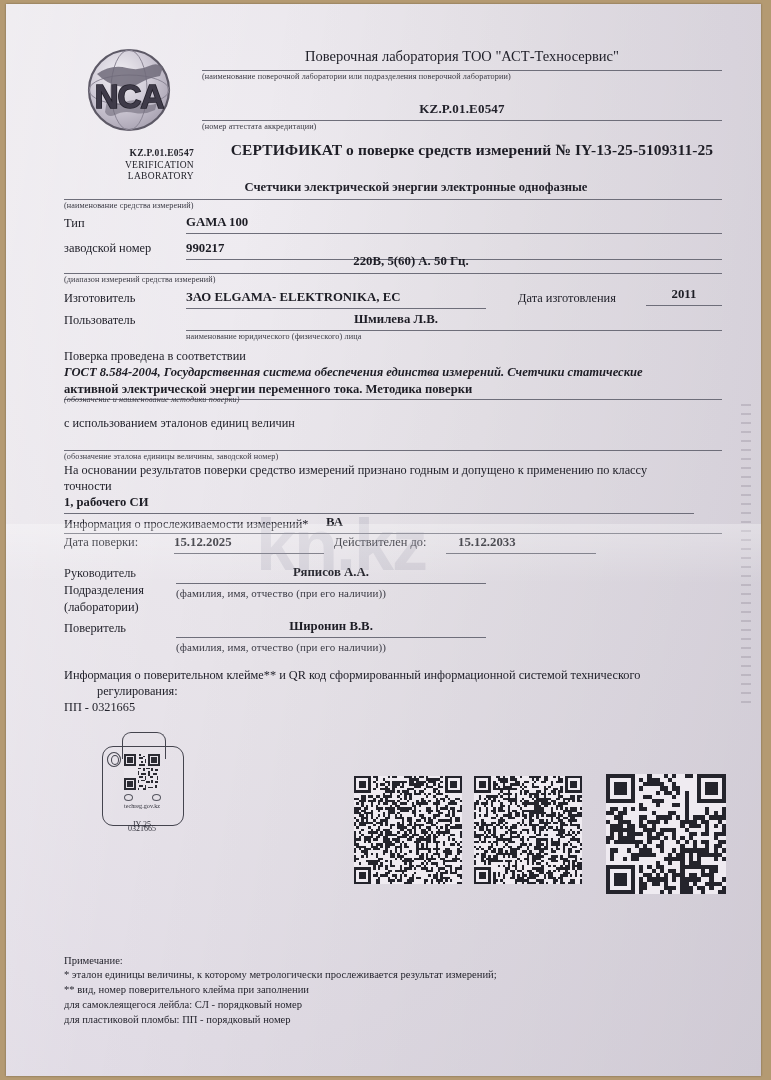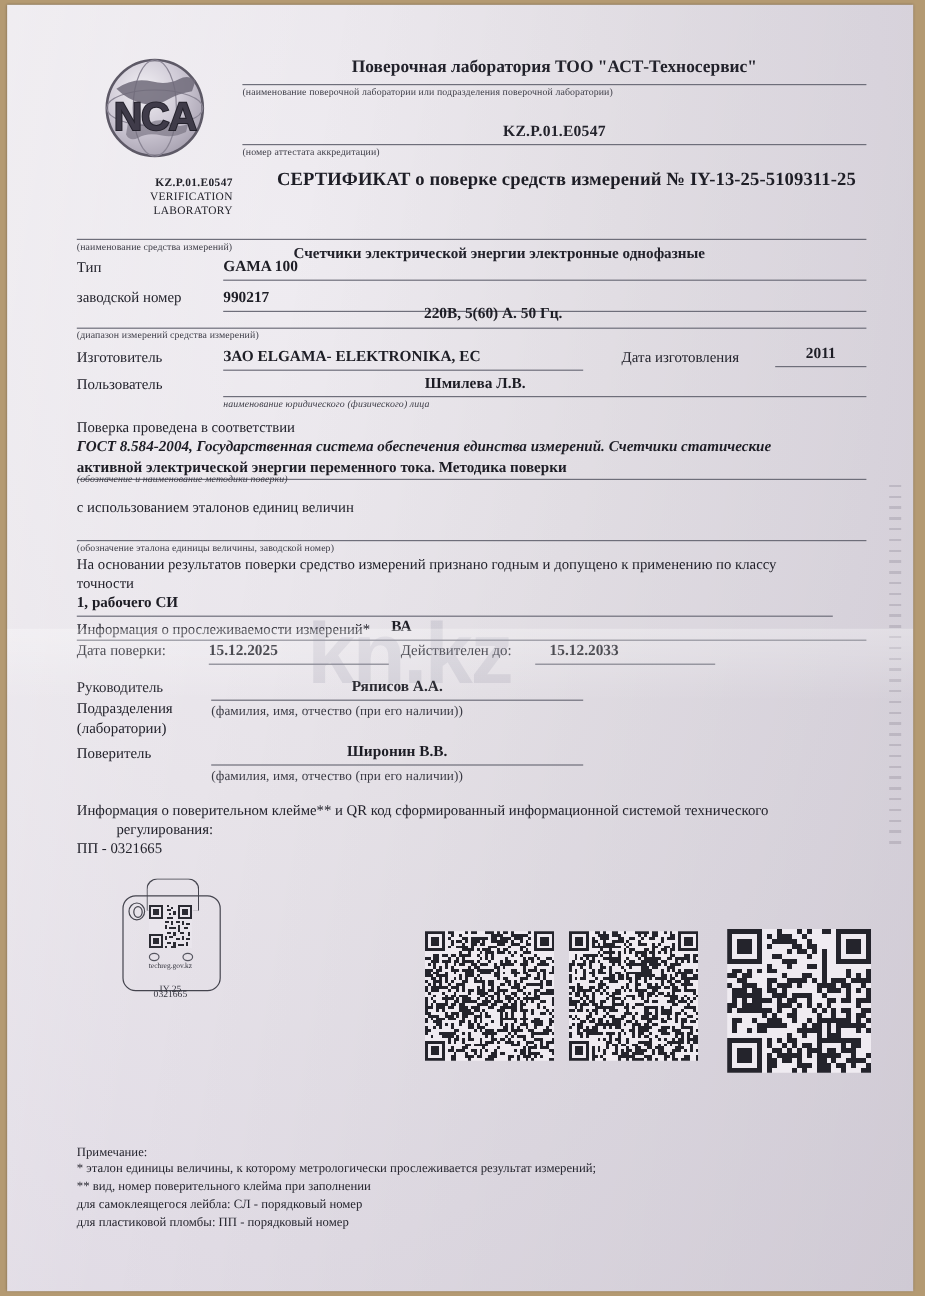--- a/index.html
+++ b/index.html
@@ -29,31 +29,31 @@
   .page{position:absolute;inset:0;}
 
   
   .logo-box{position:absolute;left:58px;top:38px;width:130px;text-align:right;}
   .globe{width:104px;height:104px;margin:0 auto;position:relative;}
   .logo-cap{font-size:9.5px;line-height:11.5px;letter-spacing:.3px;color:#23232b;
             font-family:"Liberation Serif",serif;margin-top:2px;}
   .logo-cap .l1{font-weight:bold;}
 
   .hdr-title{position:absolute;left:196px;top:44px;width:520px;text-align:center;
-             font-size:14.5px;font-weight:bold;color:#22222b;}
+             font-size:14.5px;font-weight:normal;color:#22222b;}
   .cap{font-size:8.2px;color:#3a3a44;text-align:left;letter-spacing:.1px;}
   .rule{position:absolute;height:0;border-top:1px solid #6e6e7a;}
 
   .acc-num{position:absolute;left:196px;top:97px;width:520px;text-align:center;
            font-size:13px;font-weight:bold;color:#22222b;letter-spacing:.2px;}
   .cert-title{position:absolute;left:196px;top:137px;width:540px;text-align:center;
               font-size:15.5px;font-weight:bold;color:#1e1e26;letter-spacing:.1px;}
 
   .mi-name{position:absolute;left:110px;top:176px;width:600px;text-align:center;
-           font-size:12.6px;font-weight:bold;color:#22222b;margin-top:24px;}
+           font-size:12.6px;font-weight:bold;color:#22222b;}
 
   
   .lbl{position:absolute;font-size:12.4px;color:#22222b;}
   .val{position:absolute;font-size:12.8px;font-weight:bold;color:#1d1d25;}
   .valc{position:absolute;font-size:12.8px;font-weight:bold;color:#1d1d25;text-align:center;}
 
   .body-txt{position:absolute;font-size:12.3px;color:#22222b;line-height:16.5px;}
   .body-bold{position:absolute;font-size:12.6px;font-weight:bold;color:#1d1d25;line-height:17px;}
 
   
@@ -145,21 +145,21 @@
   <div class="lbl" style="left:58px;top:287px;">Изготовитель</div>
   <div class="val" style="left:180px;top:286px;">ЗАО ELGAMA- ELEKTRONIKA, EC</div>
   <div class="rule" style="left:180px;top:304px;width:300px;"></div>
   <div class="lbl" style="left:512px;top:287px;">Дата изготовления</div>
   <div class="valc" style="left:640px;top:283px;width:76px;">2011</div>
   <div class="rule" style="left:640px;top:301px;width:76px;"></div>
 
   <div class="lbl" style="left:58px;top:309px;">Пользователь</div>
   <div class="valc" style="left:180px;top:308px;width:420px;">Шмилева Л.В.</div>
   <div class="rule" style="left:180px;top:326px;width:536px;"></div>
-  <div class="cap" style="position:absolute;left:180px;top:328px;width:536px;font-style:italic;">наименование юридического (физического) лица</div>
+  <div class="cap" style="position:absolute;left:180px;top:328px;width:536px;">наименование юридического (физического) лица</div>
 
   <div class="body-txt" style="left:58px;top:344px;">Поверка проведена в соответствии</div>
   <div class="body-bold" style="left:58px;top:360px;width:660px;font-style:italic;">ГОСТ 8.584-2004, Государственная система обеспечения единства измерений. Счетчики статические</div>
   <div class="body-bold" style="left:58px;top:377px;width:660px;">активной электрической энергии переменного тока. Методика поверки</div>
   <div class="rule" style="left:58px;top:395px;width:658px;"></div>
   <div class="cap" style="position:absolute;left:58px;top:391px;width:658px;font-style:italic;">(обозначение и наименование методики поверки)</div>
 
   <div class="body-txt" style="left:58px;top:411px;">с использованием эталонов единиц величин</div>
   <div class="rule" style="left:58px;top:446px;width:658px;"></div>
   <div class="cap" style="position:absolute;left:58px;top:448px;width:658px;">(обозначение эталона единицы величины, заводской номер)</div>

